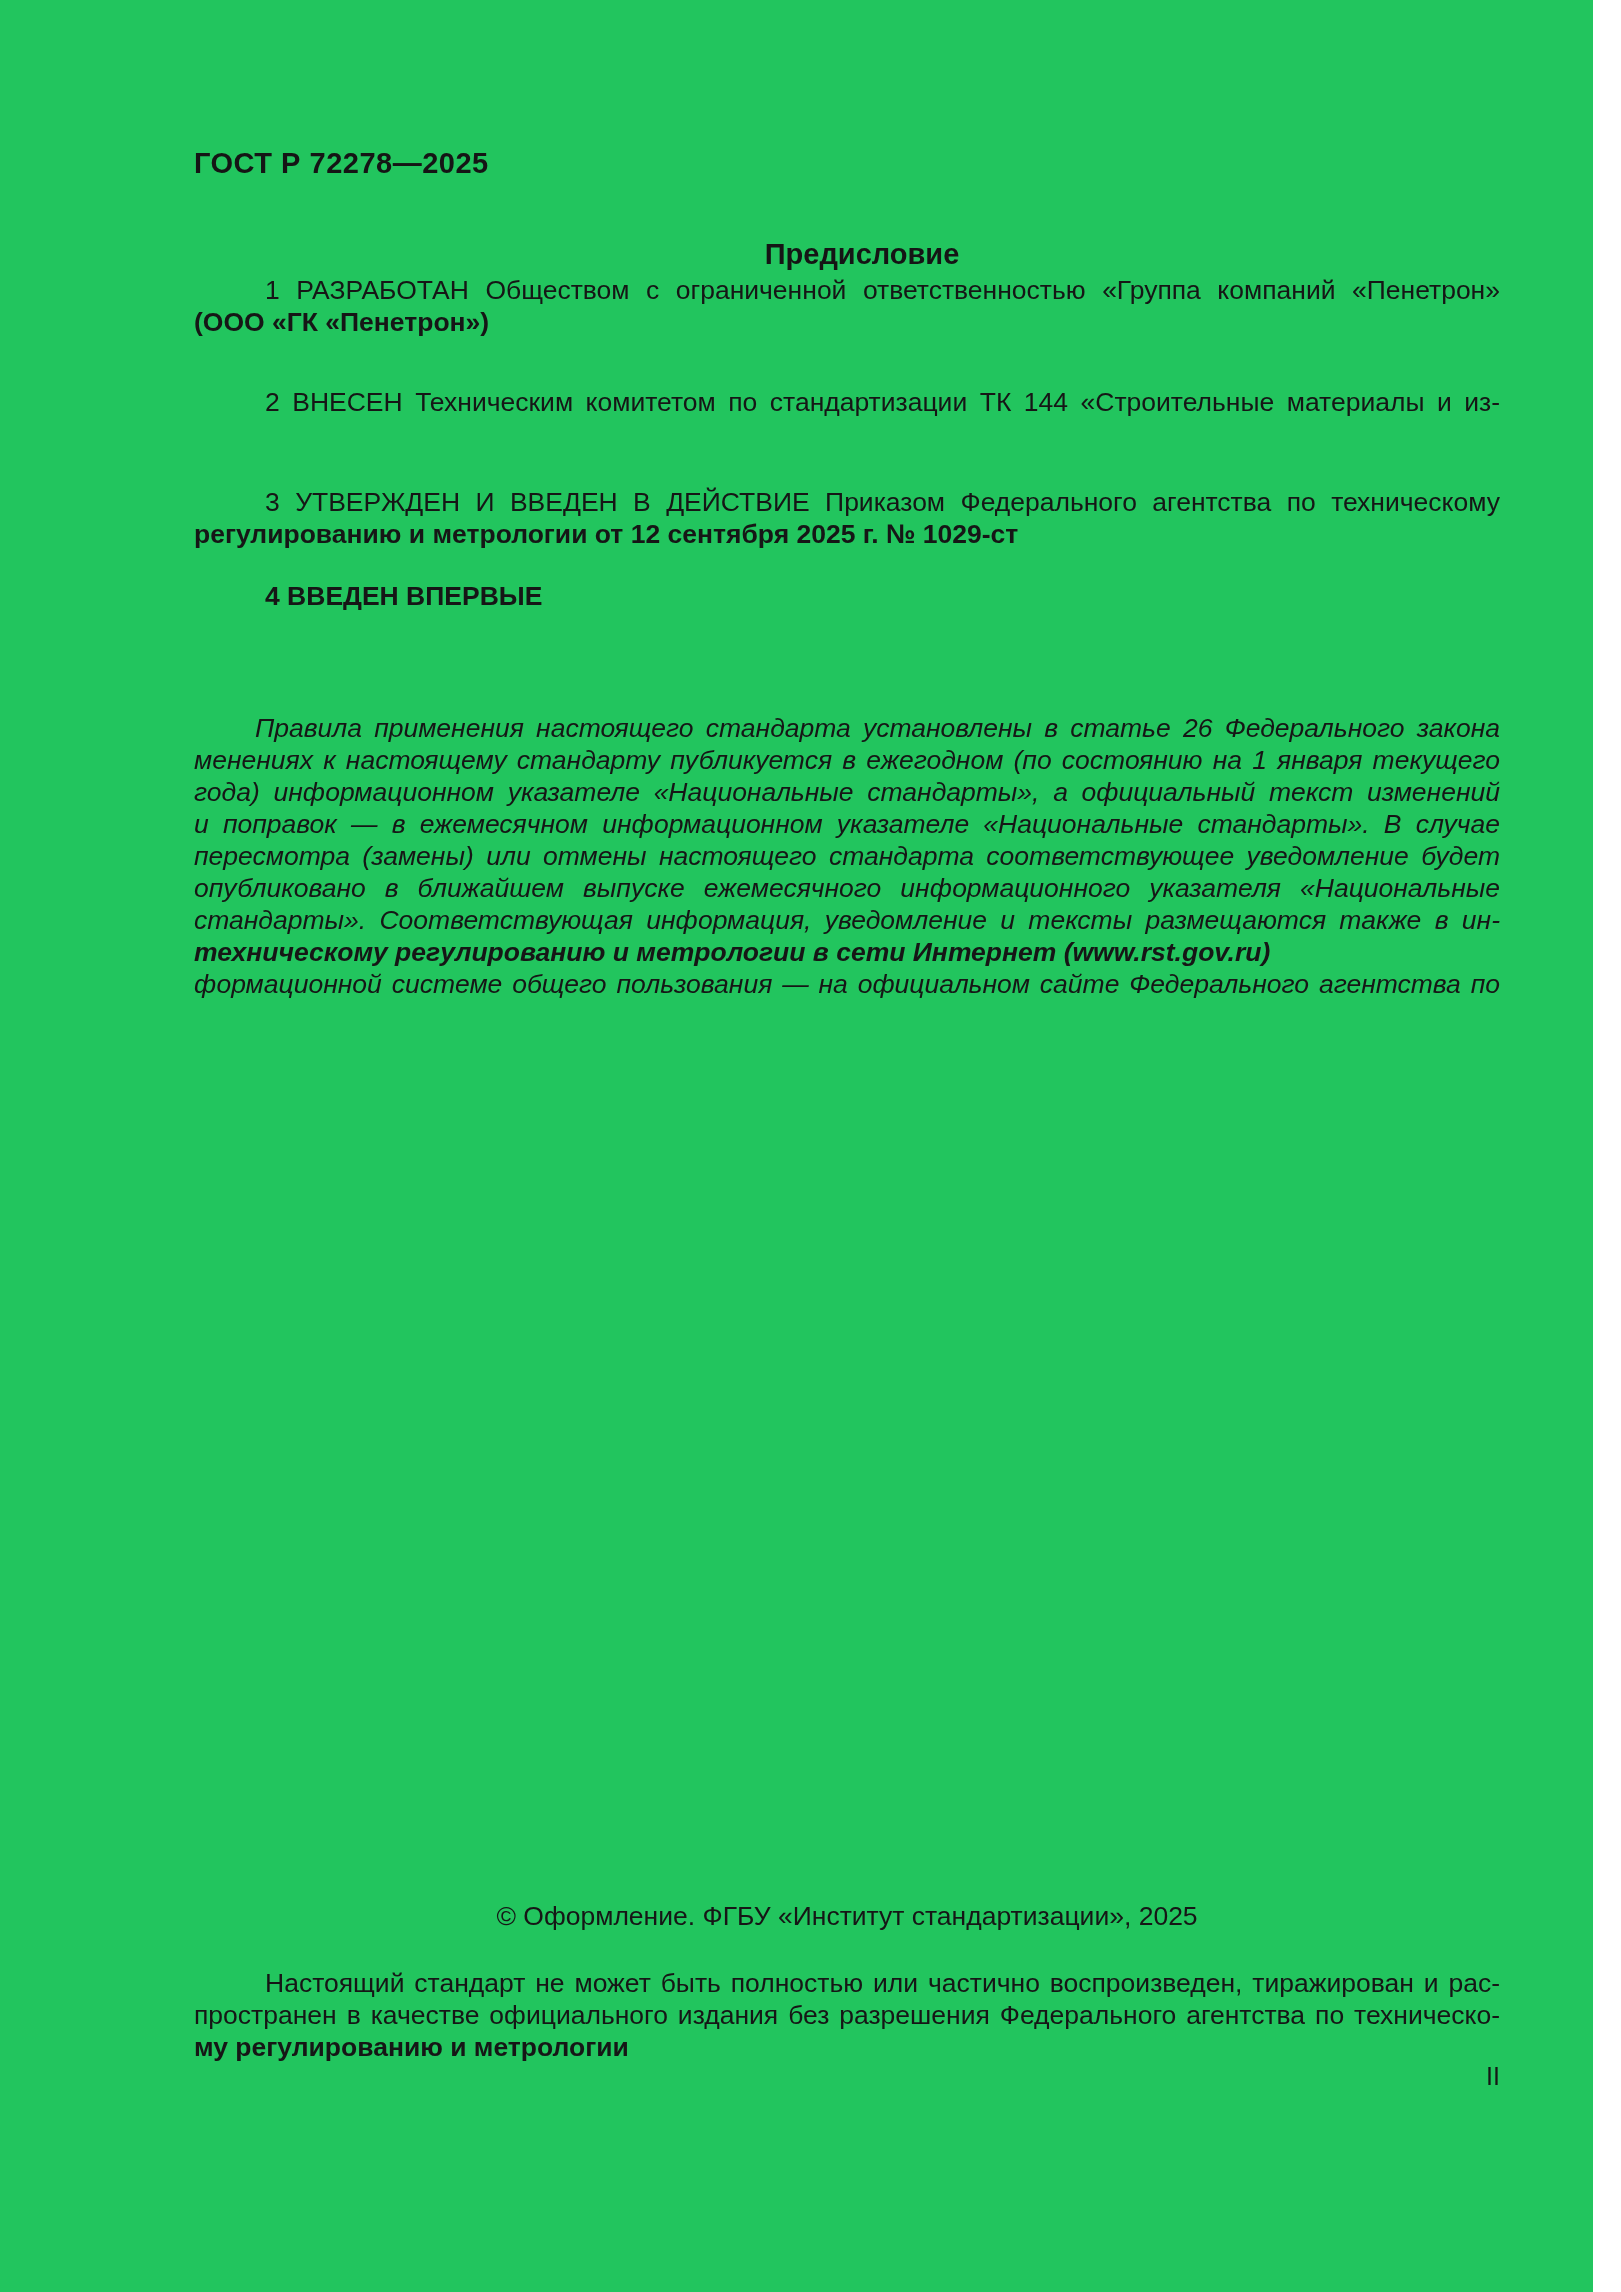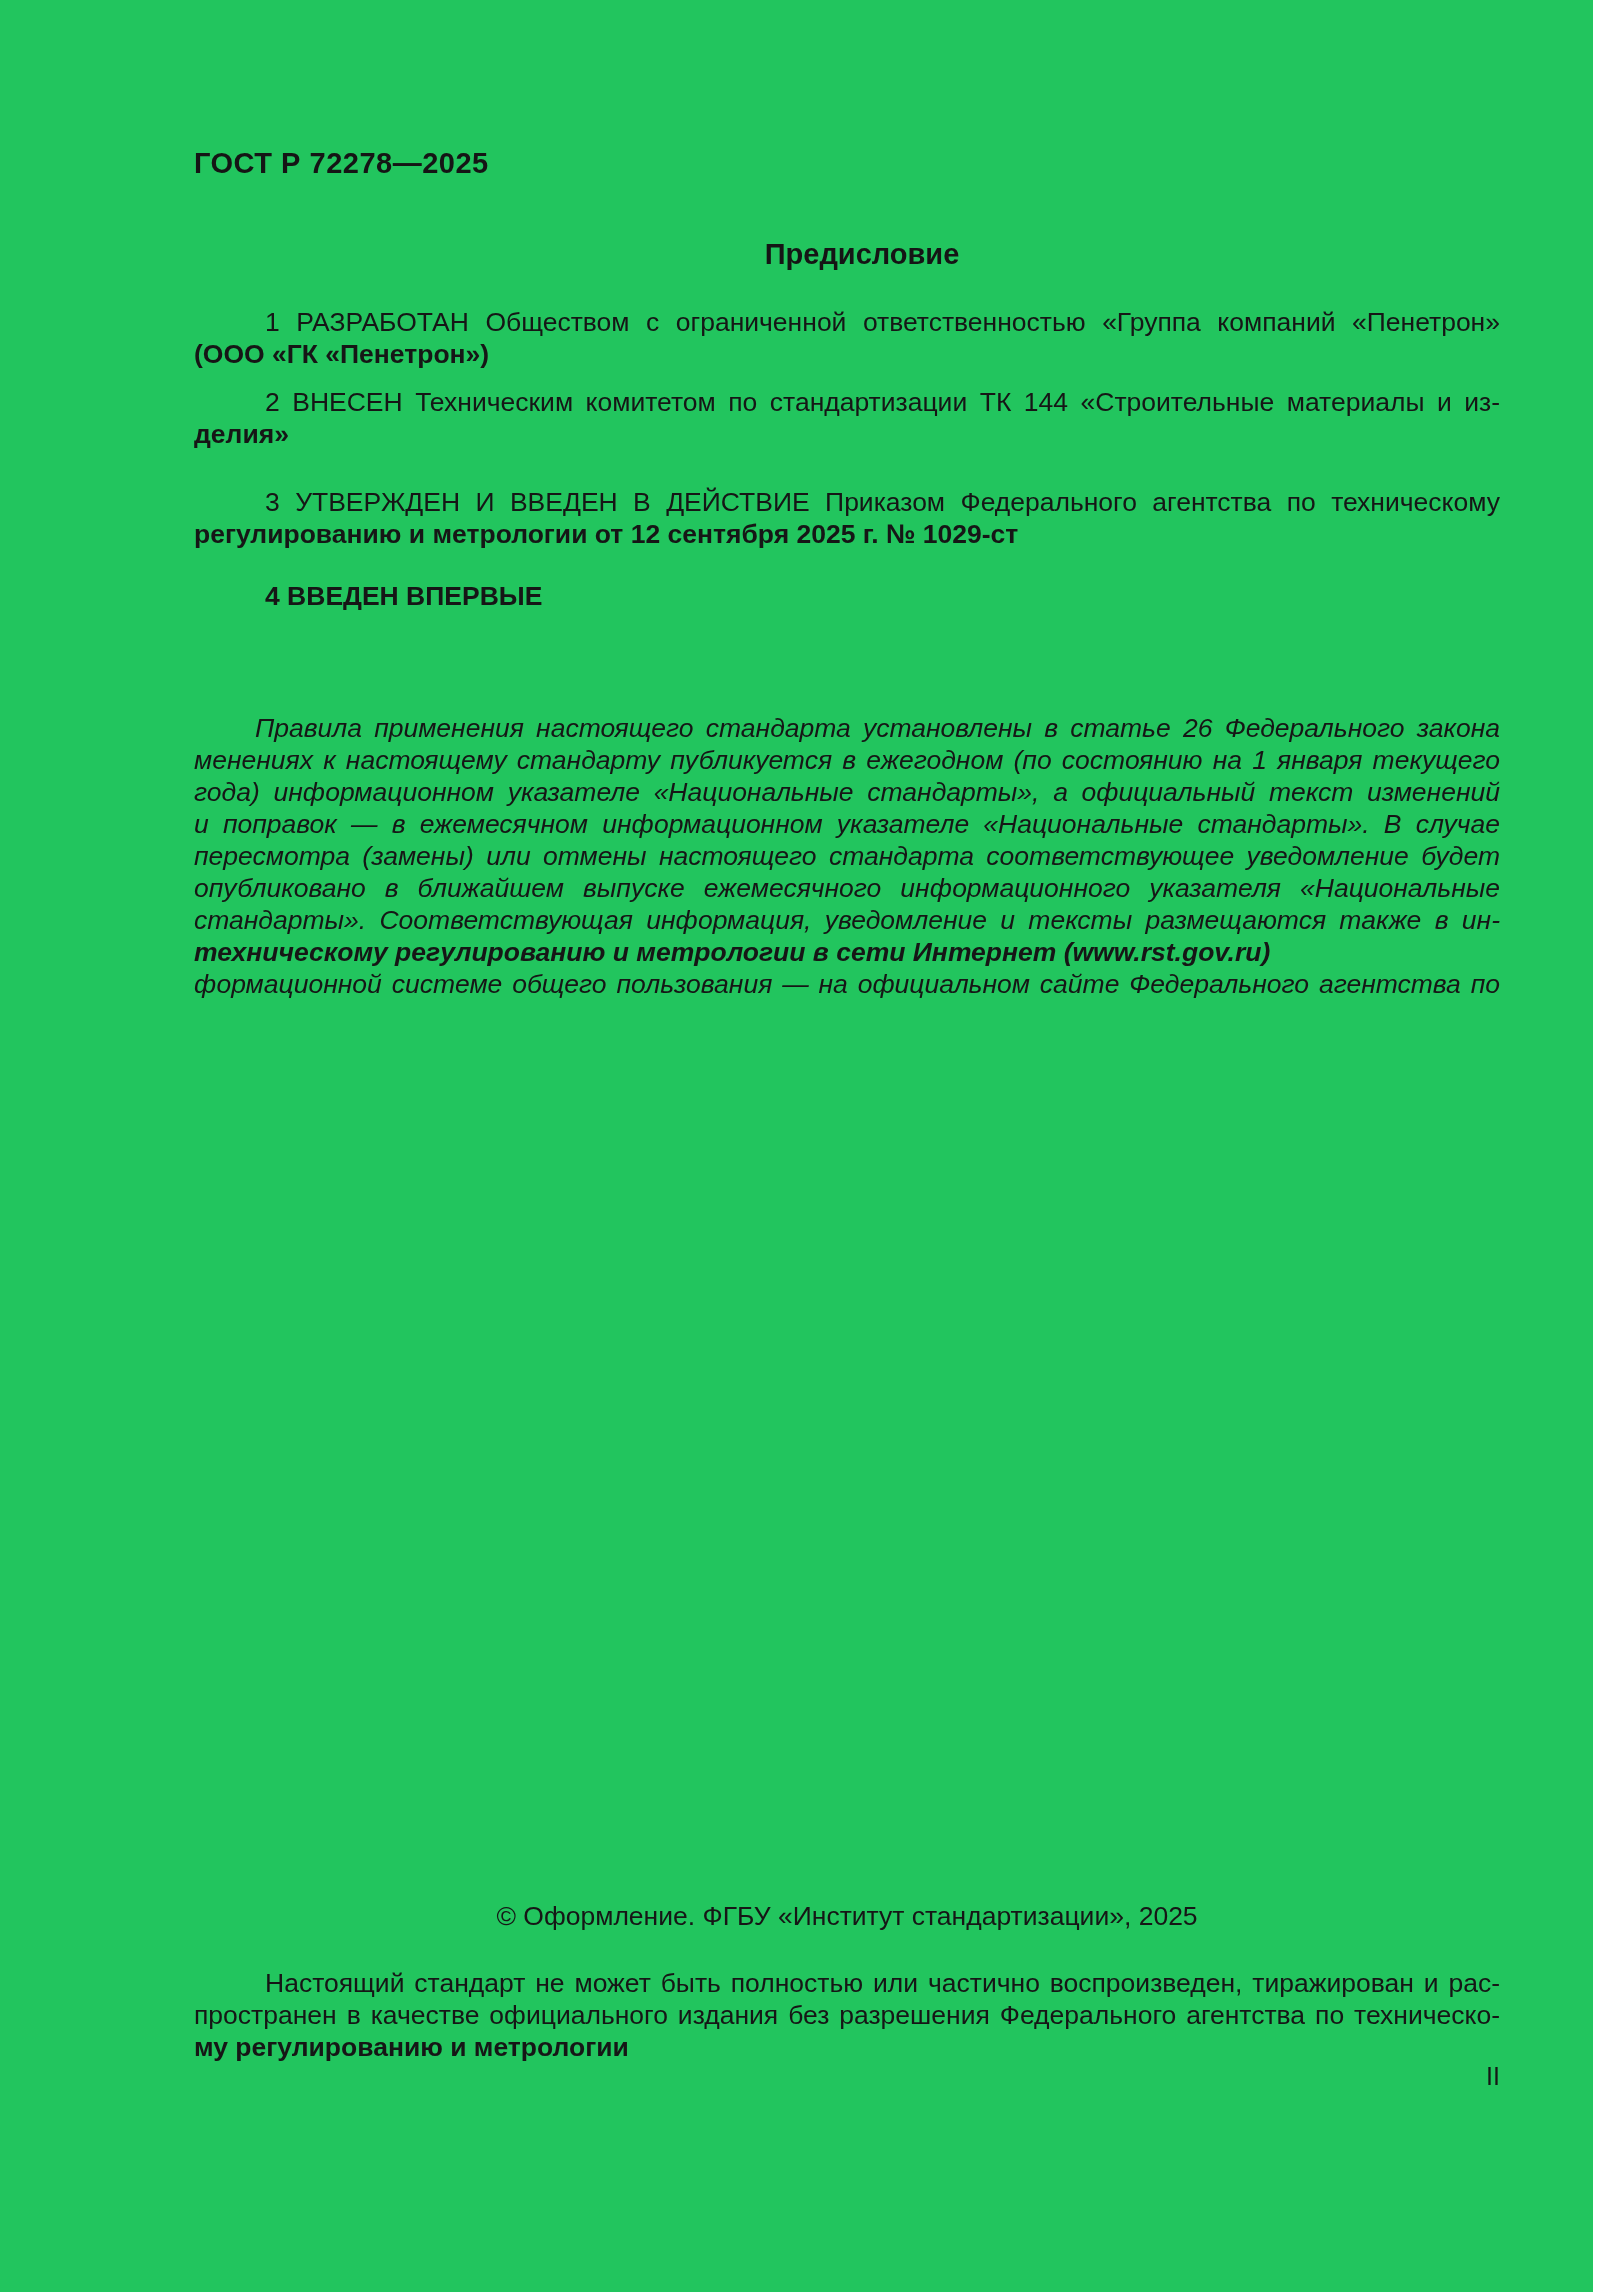--- a/index.html
+++ b/index.html
@@ -52,21 +52,21 @@
   }
   .para .tline:first-child {
     text-indent: 71px;
   }
   .note-italic {
     font-style: italic;
   }
   .note-italic .tline:first-child {
     text-indent: 61px;
   }
-  .pos-p1 { top: 306px; }
+  .pos-p1 { top: 274px; }
   .pos-p2 { top: 386px; }
   .pos-p3 { top: 486px; }
   .pos-p4 { top: 580px; }
   .pos-note { top: 712px; }
   .copyright-line {
     top: 1901px;
     font-size: 26.5px;
     text-align: center;
     color: #161616;
   }
@@ -87,21 +87,20 @@
 
   <h1 class="abs doc-title">Предисловие</h1>
 
   <section class="abs textblock para pos-p1">
       <div class="tline">1 РАЗРАБОТАН Обществом с ограниченной ответственностью «Группа компаний «Пенетрон»</div>
       <div class="tline t-last">(ООО «ГК «Пенетрон»)</div>
     </section>
 
   <section class="abs textblock para pos-p2">
       <div class="tline">2 ВНЕСЕН Техническим комитетом по стандартизации ТК 144 «Строительные материалы и из-</div>
-      <div class="tline t-last">делия»</div>
     </section>
 
   <section class="abs textblock para pos-p3">
       <div class="tline">3 УТВЕРЖДЕН И ВВЕДЕН В ДЕЙСТВИЕ Приказом Федерального агентства по техническому</div>
       <div class="tline t-last">регулированию и метрологии от 12 сентября 2025 г.  № 1029-ст</div>
     </section>
 
   <section class="abs textblock para pos-p4">
       <div class="tline t-last">4 ВВЕДЕН ВПЕРВЫЕ</div>
     </section>

